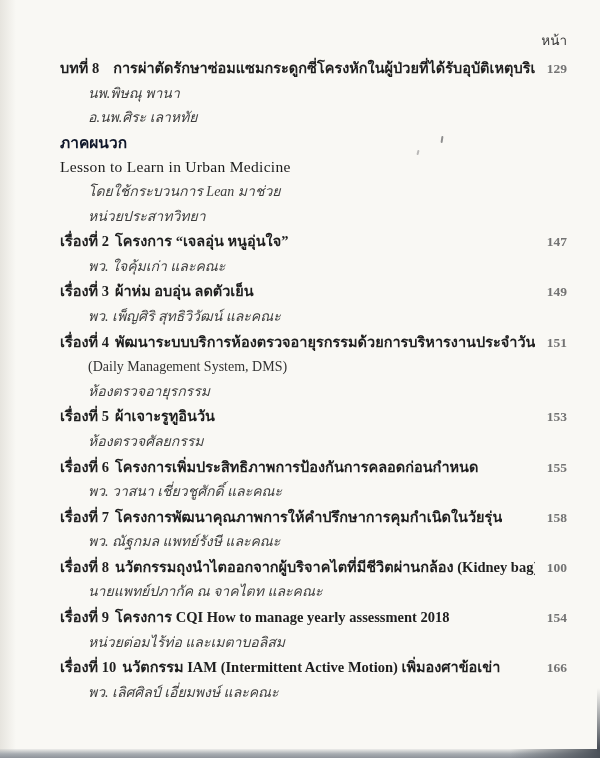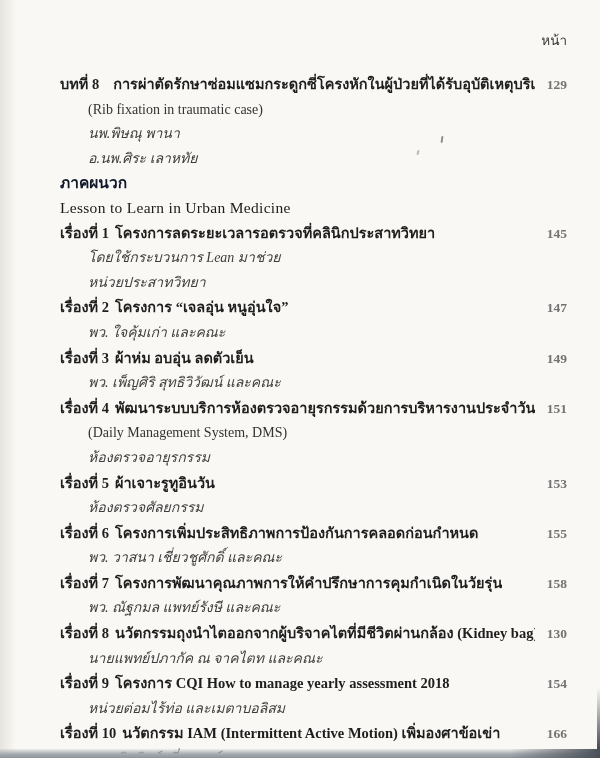--- a/index.html
+++ b/index.html
@@ -12,21 +12,21 @@
     color:#222;
     overflow:hidden;
     box-sizing:border-box;
   }
   .page::before{ 
     content:"";position:absolute;left:0;top:0;bottom:0;width:16px;
     background:linear-gradient(to right, rgba(186,182,172,.30), rgba(186,182,172,0));
     pointer-events:none;
   }
   .content{padding:30px 33px 0 60px;position:relative;}
-  .header-row{text-align:right;font-size:13.5px;color:#3a3a3a;line-height:22px;margin-bottom:20px;}
+  .header-row{text-align:right;font-size:13.5px;color:#3a3a3a;line-height:22px;margin-bottom:4px;}
   .row{display:flex;align-items:baseline;line-height:24.6px;text-align:right;}
   .row .left{flex:1;display:flex;min-width:0;}
   .row .label{white-space:nowrap;margin-right:6px;font-weight:700;font-size:14.5px;color:#1e1e1e;}
   .chapter-row .label{margin-right:14px;}
   .row .title{font-weight:700;font-size:14.5px;color:#1e1e1e;white-space:nowrap;overflow:hidden;}
   .pagenum{margin-left:12px;font-weight:700;font-size:13.5px;color:#737373;white-space:nowrap;}
   .subline{padding-left:28px;line-height:24.6px;font-size:14px;color:#333;font-weight:400;}
   .subline.italic{font-style:italic;color:#3d3d3d;}
   .heading-thai{margin:0;line-height:24.6px;font-size:15.5px;font-weight:700;color:#0f172a;}
   .heading-eng{margin:0;line-height:24.6px;font-size:15.5px;font-weight:400;color:#1b1b1b;letter-spacing:.3px;}
@@ -59,36 +59,28 @@
 
     <div class="row chapter-row">
       <span class="left">
         <span class="label">บทที่ 8</span>
         <span class="title">การผ่าตัดรักษาซ่อมแซมกระดูกซี่โครงหักในผู้ป่วยที่ได้รับอุบัติเหตุบริเวณทรวงอก</span>
       </span>
       <span class="pagenum">129</span>
     </div>
 
     <div id="chapter-subs">
-        <div class="subline">(Rib fixation in traumatic case)</div>
         <div class="subline italic">นพ.พิษณุ พานา</div>
         <div class="subline italic">อ.นพ.ศิระ เลาหทัย</div>
       </div>
 
     <h2 class="heading-thai">ภาคผนวก</h2>
     <h2 class="heading-eng">Lesson to Learn in Urban Medicine</h2>
 
     <div id="entries">
-        <div class="row entry-row">
-          <span class="left">
-            <span class="label">เรื่องที่ 1</span>
-            <span class="title">โครงการลดระยะเวลารอตรวจที่คลินิกประสาทวิทยา</span>
-          </span>
-          <span class="pagenum">145</span>
-        </div>
         <div class="subline italic">โดยใช้กระบวนการ Lean มาช่วย</div>
         <div class="subline italic">หน่วยประสาทวิทยา</div>
         <div class="row entry-row">
           <span class="left">
             <span class="label">เรื่องที่ 2</span>
             <span class="title">โครงการ “เจลอุ่น หนูอุ่นใจ”</span>
           </span>
           <span class="pagenum">147</span>
         </div>
         <div class="subline italic">พว. ใจคุ้มเก่า และคณะ</div>
@@ -131,21 +123,21 @@
             <span class="title">โครงการพัฒนาคุณภาพการให้คำปรึกษาการคุมกำเนิดในวัยรุ่น</span>
           </span>
           <span class="pagenum">158</span>
         </div>
         <div class="subline italic">พว. ณัฐกมล แพทย์รังษี และคณะ</div>
         <div class="row entry-row">
           <span class="left">
             <span class="label">เรื่องที่ 8</span>
             <span class="title">นวัตกรรมถุงนำไตออกจากผู้บริจาคไตที่มีชีวิตผ่านกล้อง (Kidney bag)</span>
           </span>
-          <span class="pagenum">130</span>
+          <span class="pagenum">100</span>
         </div>
         <div class="subline italic">นายแพทย์ปภากัค ณ จาคไตท และคณะ</div>
         <div class="row entry-row">
           <span class="left">
             <span class="label">เรื่องที่ 9</span>
             <span class="title">โครงการ CQI How to manage yearly assessment 2018</span>
           </span>
           <span class="pagenum">154</span>
         </div>
         <div class="subline italic">หน่วยต่อมไร้ท่อ และเมตาบอลิสม</div>

